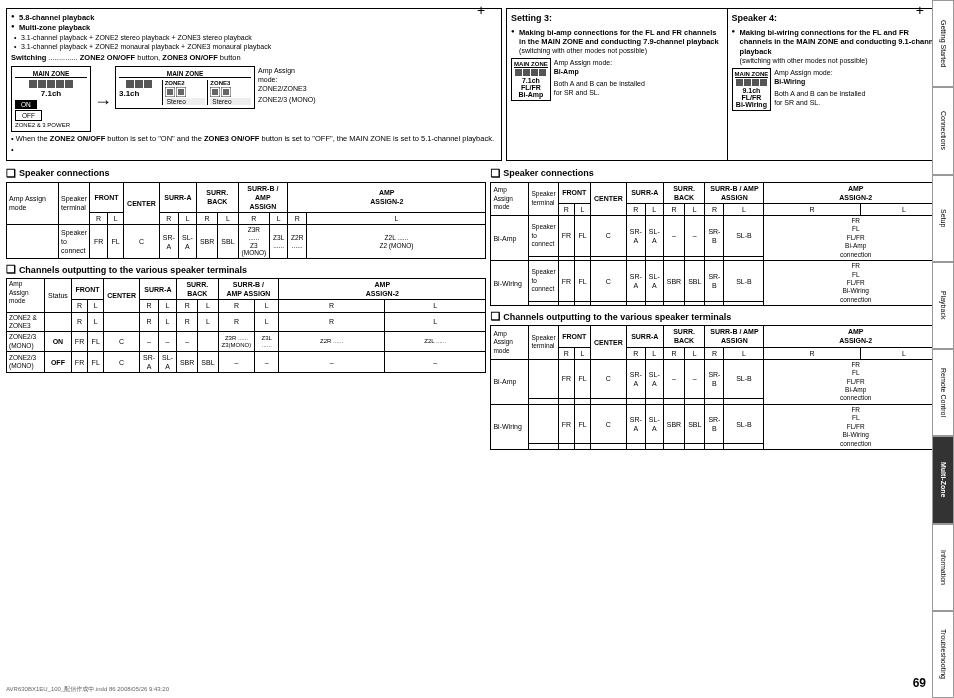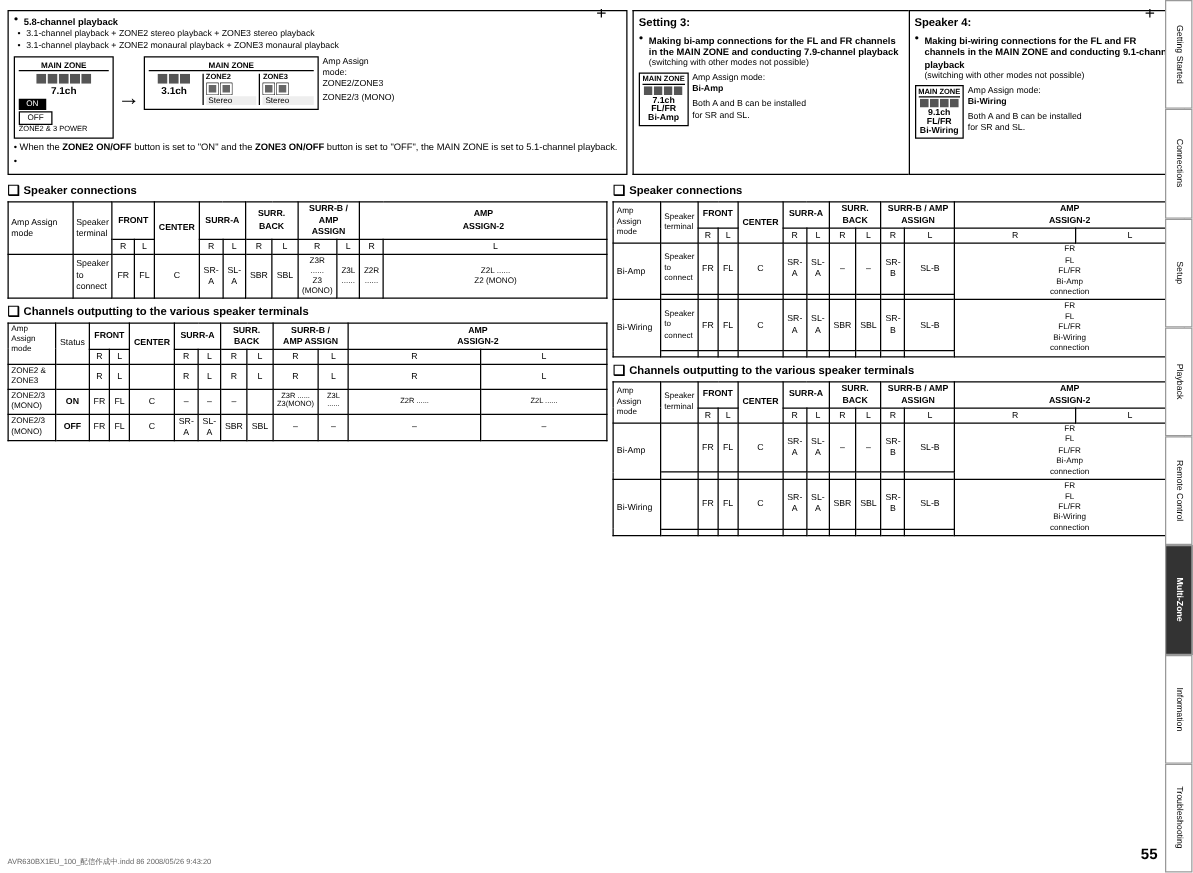--- a/index.html
+++ b/index.html
@@ -170,22 +170,30 @@
   <div class="top-crosshair">+</div>
 
   <div class="main-content" style="width: 932px;">
 
     <div style="display:flex; gap:4px; width:100%;">
 
       <div class="setting-box" style="flex:1.1; font-size:8px;">
         <div class="bullet-item">
           <span class="bold">5.8-channel playback</span>
         </div>
+        <div class="bullet-item">
+          <span class="bold">Multi-zone playback</span>
+        </div>
         <div class="sub-bullet">3.1-channel playback + ZONE2 stereo playback + ZONE3 stereo playback</div>
         <div class="sub-bullet">3.1-channel playback + ZONE2 monaural playback + ZONE3 monaural playback</div>
+        <div class="switching-text">
+          <span class="bold">Switching</span> .............. 
+          <span class="bold">ZONE2 ON/OFF</span> button, 
+          <span class="bold">ZONE3 ON/OFF</span> button
+        </div>
 
         <div class="diagram-area">
 
           <div style="border:1px solid #000; padding:3px; font-size:7px; min-width:80px;">
             <div style="font-size:6.5px; font-weight:bold; text-align:center; border-bottom:1px solid #000; margin-bottom:2px;">MAIN ZONE</div>
 
             <div style="display:flex; justify-content:center; gap:1px; margin-bottom:1px;">
               <svg width="8" height="8">
                   <rect width="8" height="8" fill="#555"></rect>
                 </svg>
@@ -222,21 +230,21 @@
                   <svg width="8" height="8">
                       <rect width="8" height="8" fill="#555"></rect>
                     </svg>
                   <svg width="8" height="8">
                       <rect width="8" height="8" fill="#555"></rect>
                     </svg>
                   <svg width="8" height="8">
                       <rect width="8" height="8" fill="#555"></rect>
                     </svg>
                 </div>
-                <div style="text-align:center; font-size:8px; font-weight:bold;">3.1ch</div>
+                <div style="text-align:left; font-size:8px; font-weight:bold;">3.1ch</div>
               </div>
               <div style="border-left:1px solid #000; padding-left:2px; flex:1;">
                 <div style="font-size:6px; font-weight:bold;">ZONE2</div>
                 <div style="display:flex; gap:1px; margin:1px 0;">
                   <svg width="10" height="10">
                       <rect width="10" height="10" rx="1" fill="none" stroke="#333" stroke-width="1"></rect>
                       <rect x="2" y="2" width="6" height="6" fill="#666"></rect>
                     </svg>
                   <svg width="10" height="10">
                       <rect width="10" height="10" rx="1" fill="none" stroke="#333" stroke-width="1"></rect>
@@ -737,19 +745,19 @@
     <div class="right-tab">Getting Started</div>
     <div class="right-tab">Connections</div>
     <div class="right-tab">Setup</div>
     <div class="right-tab">Playback</div>
     <div class="right-tab">Remote Control</div>
     <div class="right-tab active">Multi-Zone</div>
     <div class="right-tab">Information</div>
     <div class="right-tab">Troubleshooting</div>
   </div>
 
-  <div class="page-number">55</div>
+  <div class="page-number">69</div>
 
   <div class="print-info">AVR630BX1EU_100_配信作成中.indd   86                                                                        2008/05/26   9:43:20</div>
 
   <div style="position:absolute; top:2px; right:30px; font-size:14px; color:#000;">+</div>
 
 </div>
 
 </body></html>

